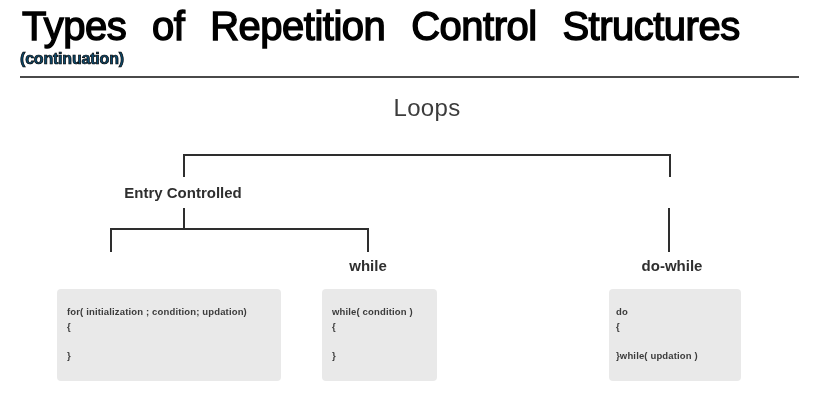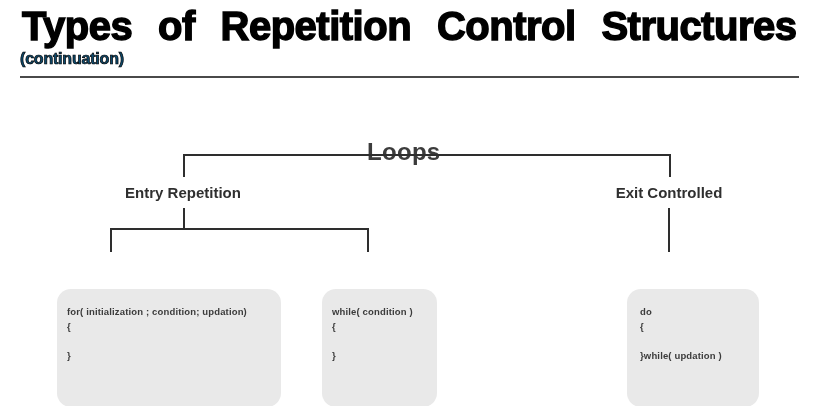--- a/index.html
+++ b/index.html
@@ -9,21 +9,21 @@
     height: 406px;
     background: #ffffff;
     font-family: "Liberation Sans", sans-serif;
     overflow: hidden;
   }
   .page-title {
     position: absolute;
     left: 22px;
     top: 4px;
     font-size: 40px;
-    font-weight: bold;
+    font-weight: normal;
     color: #000000;
     -webkit-text-stroke: 1.4px #000000;
     letter-spacing: -0.5px;
     word-spacing: 0.38em;
     white-space: nowrap;
   }
   .page-subtitle {
     position: absolute;
     left: 20px;
     top: 50px;
@@ -39,26 +39,25 @@
     top: 76px;
     width: 779px;
     height: 2px;
     background: #4a4a4a;
   }
   .root-label {
     position: absolute;
     left: 367px;
     top: 94px;
     width: 120px;
-    text-align: left;
+    text-align: center;
     font-size: 24px;
-    font-weight: bold;
+    font-weight: normal;
     color: #3c3c3c;
     letter-spacing: 0.3px;
-    margin-top: 44px;
   }
   .line {
     position: absolute;
     background: #2e2e2e;
   }
   .l-top-h      { left:183px; top:154px; width:488px; height:2px; }
   .l-top-lv     { left:183px; top:154px; width:2px;  height:23px; }
   .l-top-rv     { left:669px; top:154px; width:2px;  height:23px; }
   .l-entry-stem { left:183px; top:208px; width:2px;  height:21px; }
   .l-mid-h      { left:110px; top:228px; width:259px; height:2px; }
@@ -74,29 +73,29 @@
     white-space: nowrap;
   }
   .lbl-entry   { left:93px;  top:184px; width:180px; }
   .lbl-exit    { left:579px; top:184px; width:180px; }
   .lbl-for     { left:60px;  top:257px; width:100px;margin-top:36px; }
   .lbl-while   { left:318px; top:257px; width:100px; }
   .lbl-dowhile { left:622px; top:257px; width:100px; }
   .code-box {
     position: absolute;
     top: 289px;
-    height: 118px;
+    height: 92px;
     background: #e9e9e9;
-    border-radius: 14px;
+    border-radius: 4px;
     box-sizing: border-box;
     padding: 16px 5px 0 10px;
   }
   .box-for   { left:57px;  width:224px; }
   .box-while { left:322px; width:115px; }
-  .box-do    { left:627px; width:132px; padding-left:13px; }
+  .box-do    { left:609px; width:132px; padding-left:7px; }
   .code-line {
     font-size: 9.5px;
     font-weight: bold;
     color: #3b3b3b;
     line-height: 14.5px;
     min-height: 14.5px;
     white-space: nowrap;
     letter-spacing: 0.15px;
   }
 </style>
@@ -113,23 +112,24 @@
 
   <div class="line l-top-h"></div>
   <div class="line l-top-lv"></div>
   <div class="line l-top-rv"></div>
   <div class="line l-entry-stem"></div>
   <div class="line l-mid-h"></div>
   <div class="line l-mid-lv"></div>
   <div class="line l-mid-rv"></div>
   <div class="line l-exit-stem"></div>
 
-  <div class="node-label lbl-entry">Entry Repetition</div>
-  <div class="node-label lbl-exit">Exit Controlled</div>
+  <div class="node-label lbl-entry">Entry Controlled</div>
   <div class="node-label lbl-for">for</div>
+  <div class="node-label lbl-while">while</div>
+  <div class="node-label lbl-dowhile">do-while</div>
 
   <div class="code-box box-for">
     <div class="code-line">for( initialization ; condition; updation)</div>
     <div class="code-line">{</div>
     <div class="code-line"></div>
     <div class="code-line">}</div>
   </div>
 
   <div class="code-box box-while">
     <div class="code-line">while( condition )</div>

